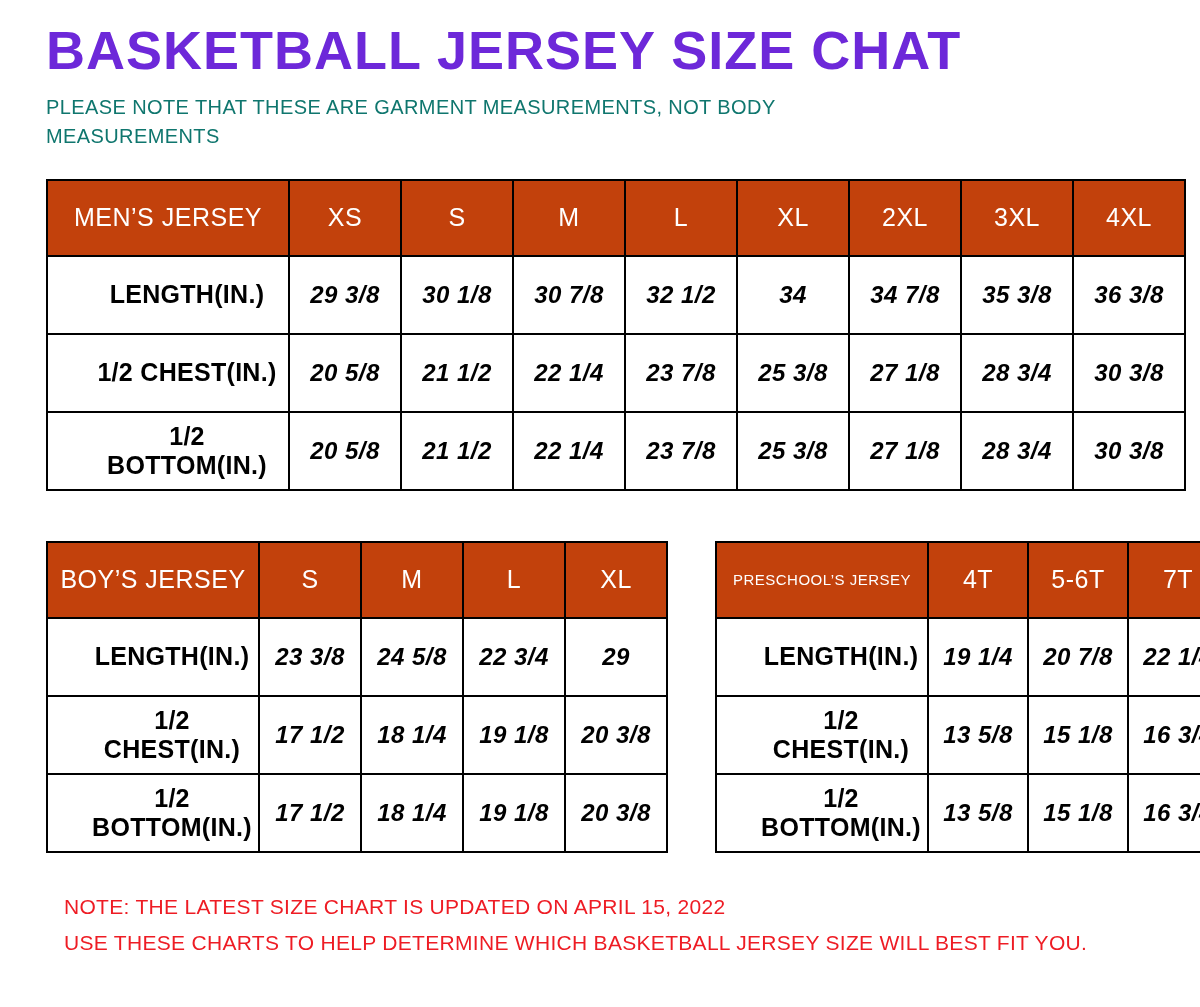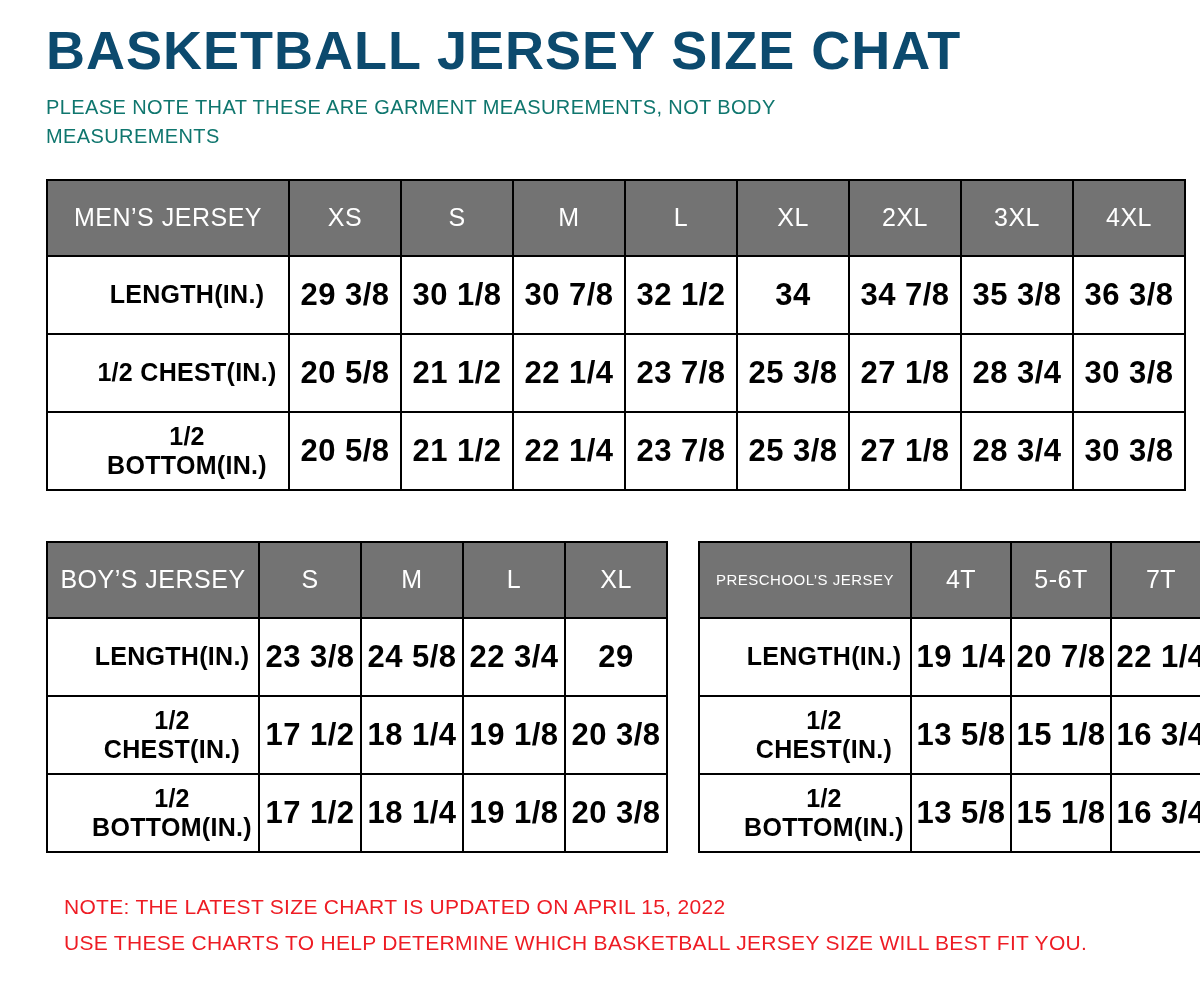--- a/index.html
+++ b/index.html
@@ -21,21 +21,21 @@
     height: 1007px;
     box-sizing: border-box;
     padding: 0 24px;
   }
   .title {
     font-size: 54px;
     font-weight: bold;
     letter-spacing: 1px;
     margin: 22px 0 0 22px;
     line-height: 1.05;
-    color: #0c4a6e;
+    color: #6d28d9;
   }
   .note-top {
     color: #0f766e;
     font-size: 20px;
     letter-spacing: 0.4px;
     margin: 14px 0 0 22px;
     line-height: 1.45;
     max-width: 900px;
   }
   table {
@@ -47,56 +47,57 @@
     text-align: center;
     vertical-align: middle;
     font-size: 23px;
     font-weight: bold;
     color: #000;
     padding: 0;
     height: 78px;
     box-sizing: border-box;
   }
   thead td, thead th {
-    background: #737373;
+    background: #c2410c;
     color: #ffffff;
     font-weight: normal;
     font-size: 25px;
     height: 76px;
     letter-spacing: 0.5px;
   }
   thead td.rowlabel-head {
     font-size: 25px;
     letter-spacing: 0.5px;
   }
   tbody td.rowlabel {
     font-weight: bold;
     font-size: 25px;
     letter-spacing: 0.3px;
     padding-left: 38px;
   }
   tbody td.value {
     font-weight: bold;
-    font-size: 31px;
-    letter-spacing: 0.5px;
+    font-size: 24px;
+    letter-spacing: 0.5px;
+    font-style: italic;
   }
 
   
   #men-table {
     margin: 28px 0 0 22px;
     width: 1134px;
   }
   #men-table col.lbl { width: 242px; }
   #men-table col.sz  { width: 112px; }
 
   
   .lower {
     display: flex;
     margin: 50px 0 0 22px;
-    gap: 30px;
+    gap: 47px;
     align-items: flex-start;
   }
   #boy-table { width: 620px; }
   #boy-table col.lbl { width: 212px; }
   #boy-table col.sz  { width: 102px; }
 
   #pre-table { width: 512px; }
   #pre-table col.lbl { width: 212px; }
   #pre-table col.sz  { width: 100px; }
 

